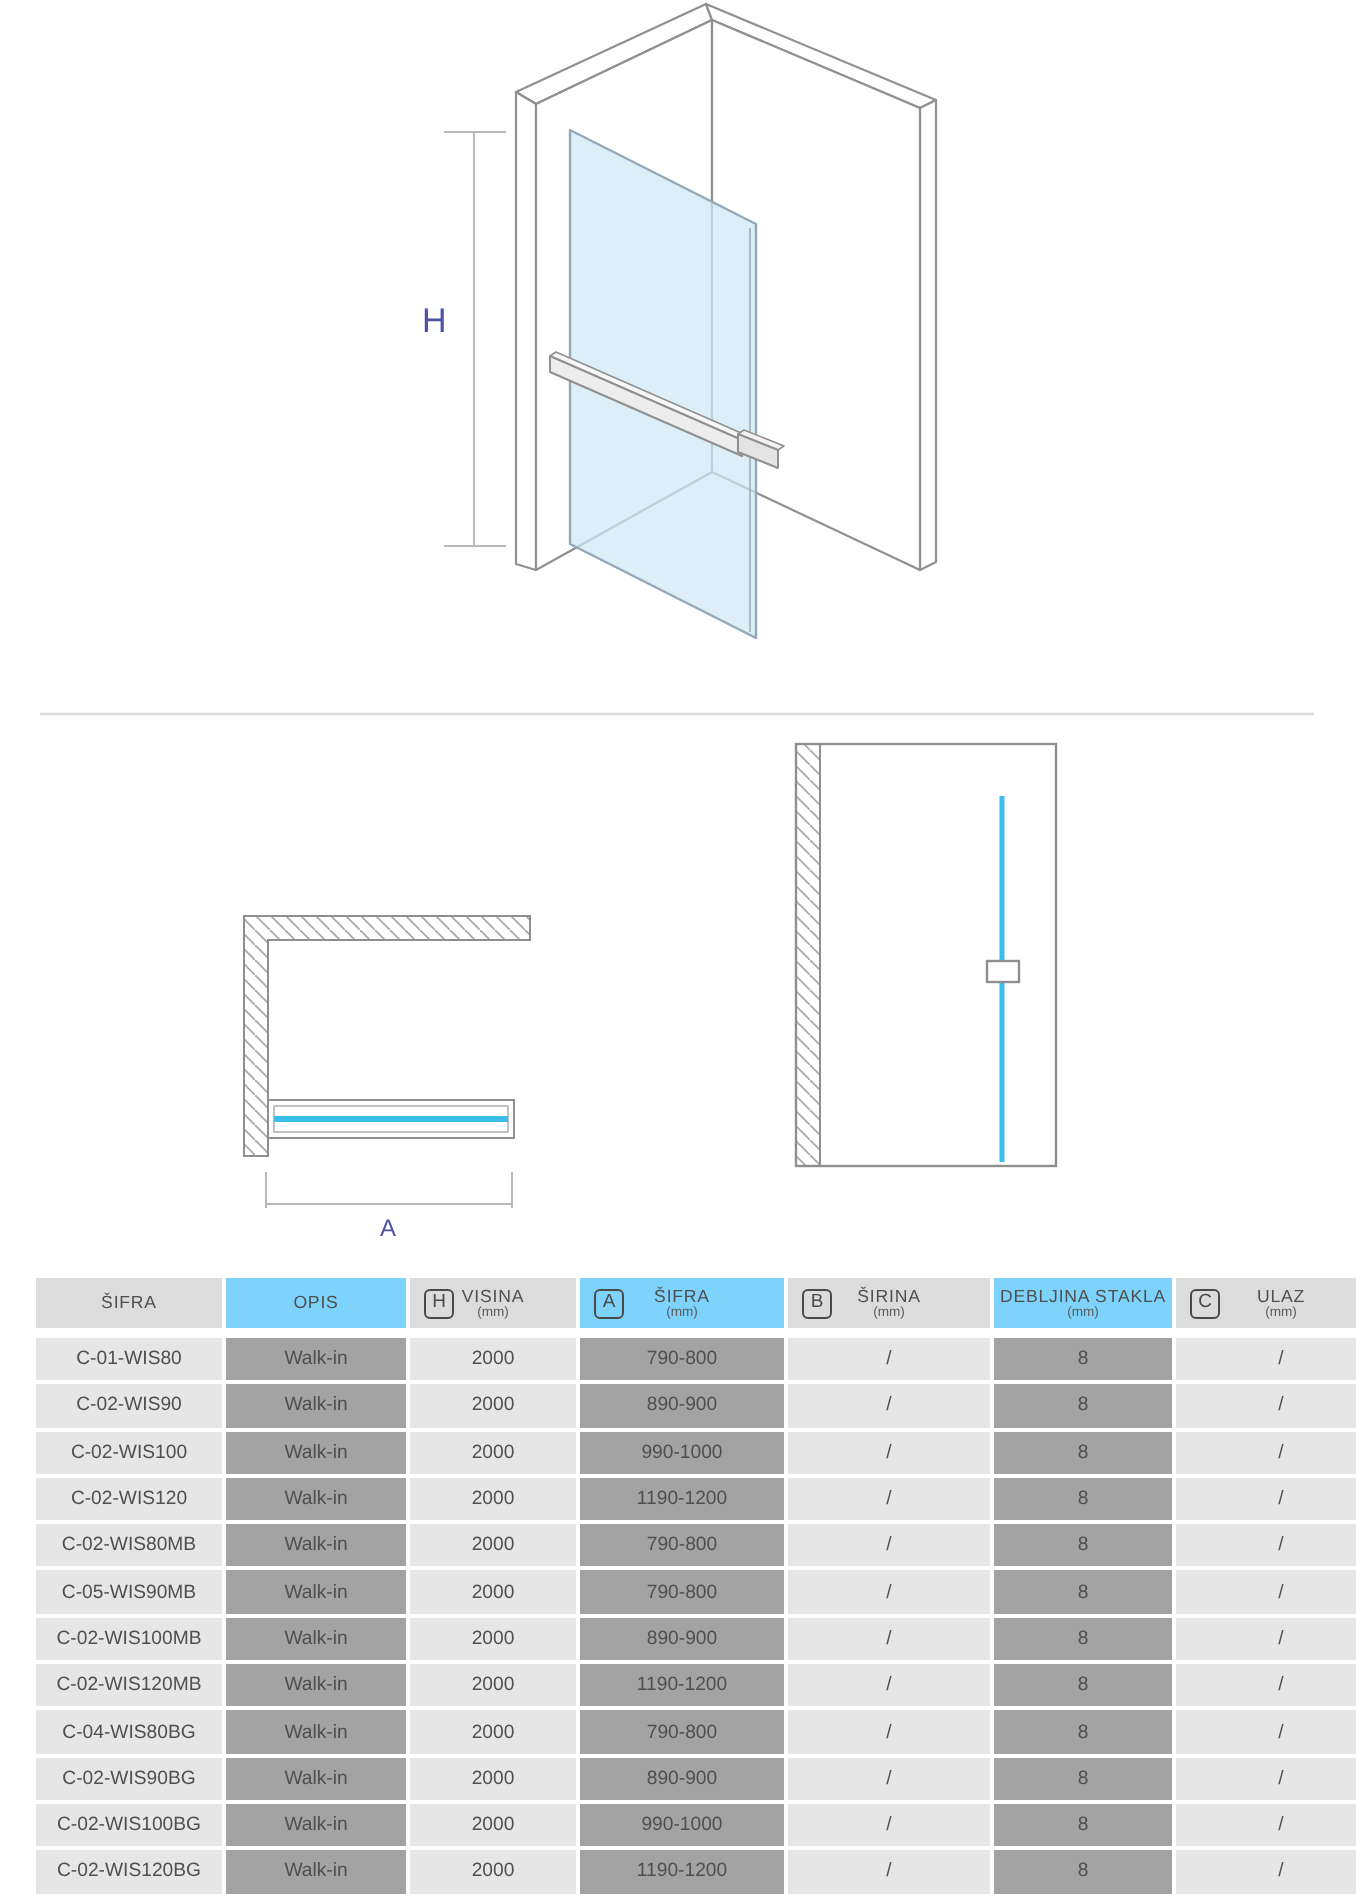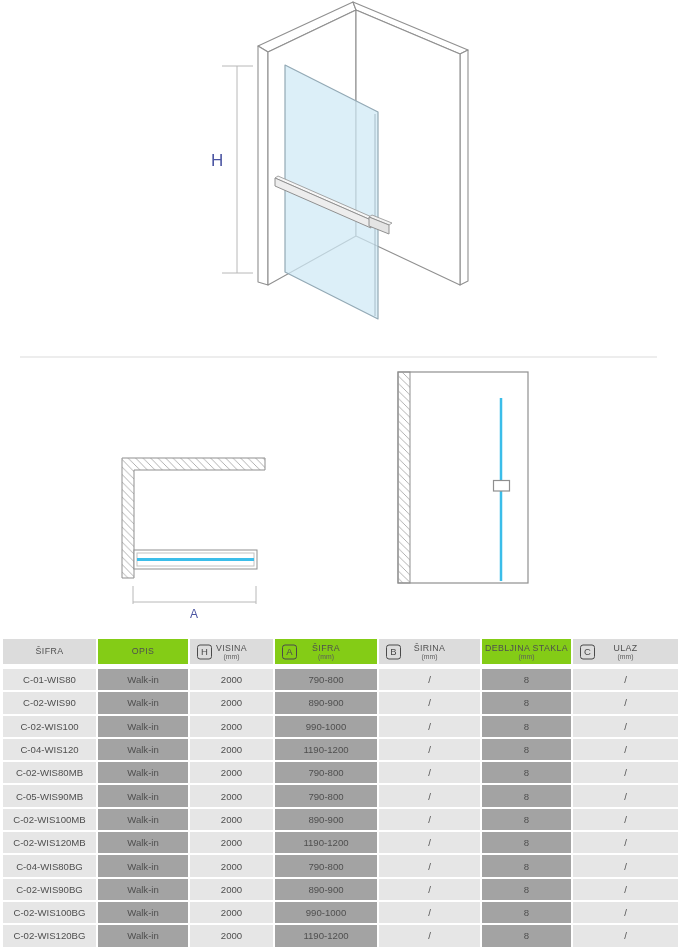--- a/index.html
+++ b/index.html
@@ -5,29 +5,29 @@
   html,body{margin:0;padding:0;background:#ffffff;}
   body{width:678px;height:948px;position:relative;overflow:hidden;
        font-family:"Liberation Sans", sans-serif;}
   #drawings{position:absolute;left:0;top:0;}
   svg text{font-family:"Liberation Sans", sans-serif;}
 
   
   #spec-table{position:absolute;left:0;top:639px;width:678px;}
   .trow,#thead{display:grid;
     grid-template-columns:93px 90px 83px 102px 101px 89px 105px;
-    column-gap:2px;padding-left:3px;}
+    column-gap:2px;padding-left:18px;}
   #thead{margin-bottom:5px;}
   .trow{margin-top:2px;}
   .trow:first-child{margin-top:0;}
   .hcell{position:relative;height:25px;display:flex;align-items:center;justify-content:center;}
   .cell{height:21.3px;display:flex;align-items:center;justify-content:center;
         font-size:9.6px;color:#4f4f4f;}
   .hcell.gcol{background:#dcdcdc;}
-  .hcell.wcol{background:#84cc16;}
+  .hcell.wcol{background:#7dd3fc;}
   .cell.gcol{background:#e6e6e6;}
   .cell.wcol{background:#a3a3a3;}
   .box{position:absolute;left:7px;top:50%;transform:translateY(-50%);
        width:13px;height:13px;border:1.4px solid #4a4a4a;border-radius:3px;
        display:flex;align-items:center;justify-content:center;
        font-size:9.5px;color:#4a4a4a;line-height:1;}
   .hlbl{display:flex;flex-direction:column;align-items:center;line-height:1.15;}
   .l1{font-size:8.8px;color:#4f4f4f;letter-spacing:.4px;white-space:nowrap;}
   .l2{font-size:6.8px;color:#5c5c5c;}
 </style>
@@ -163,21 +163,21 @@
       <div class="trow">
         <div class="cell gcol">C-02-WIS100</div>
         <div class="cell wcol">Walk-in</div>
         <div class="cell gcol">2000</div>
         <div class="cell wcol">990-1000</div>
         <div class="cell gcol">/</div>
         <div class="cell wcol">8</div>
         <div class="cell gcol">/</div>
       </div>
       <div class="trow">
-        <div class="cell gcol">C-04-WIS120</div>
+        <div class="cell gcol">C-02-WIS120</div>
         <div class="cell wcol">Walk-in</div>
         <div class="cell gcol">2000</div>
         <div class="cell wcol">1190-1200</div>
         <div class="cell gcol">/</div>
         <div class="cell wcol">8</div>
         <div class="cell gcol">/</div>
       </div>
       <div class="trow">
         <div class="cell gcol">C-02-WIS80MB</div>
         <div class="cell wcol">Walk-in</div>

